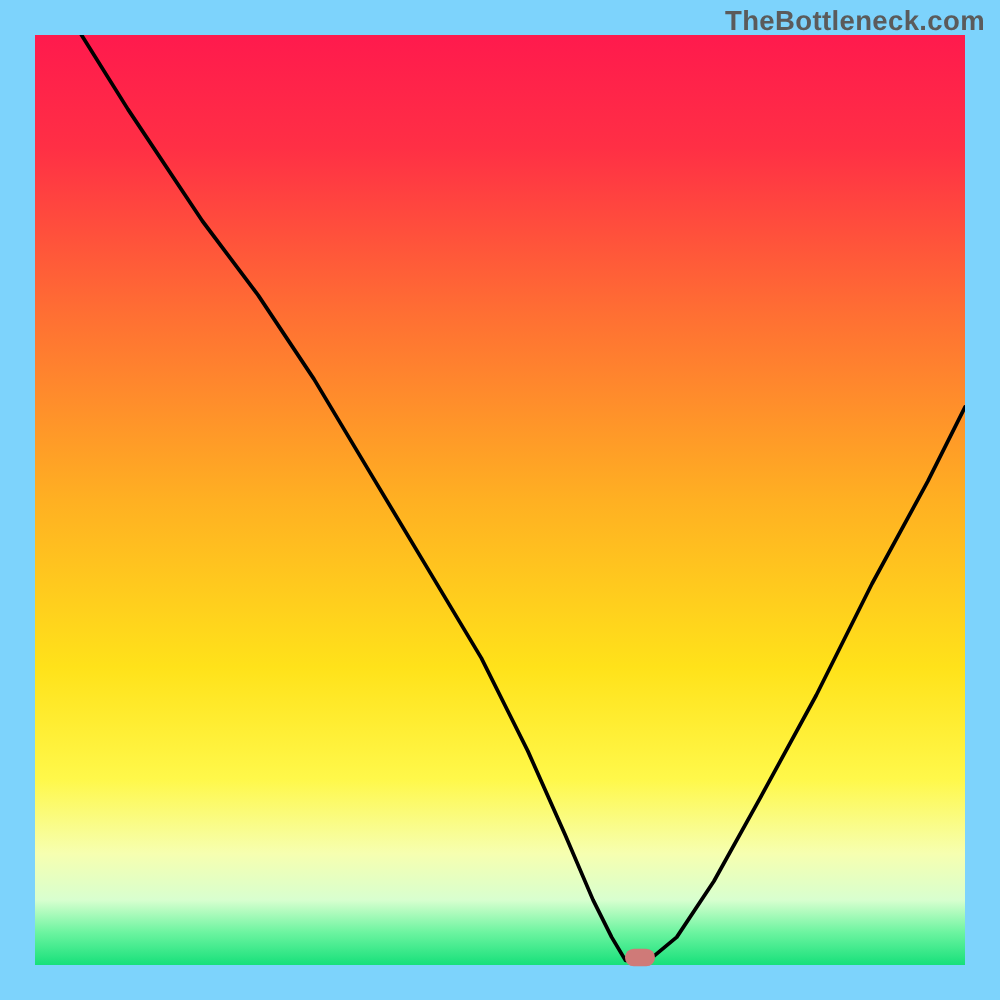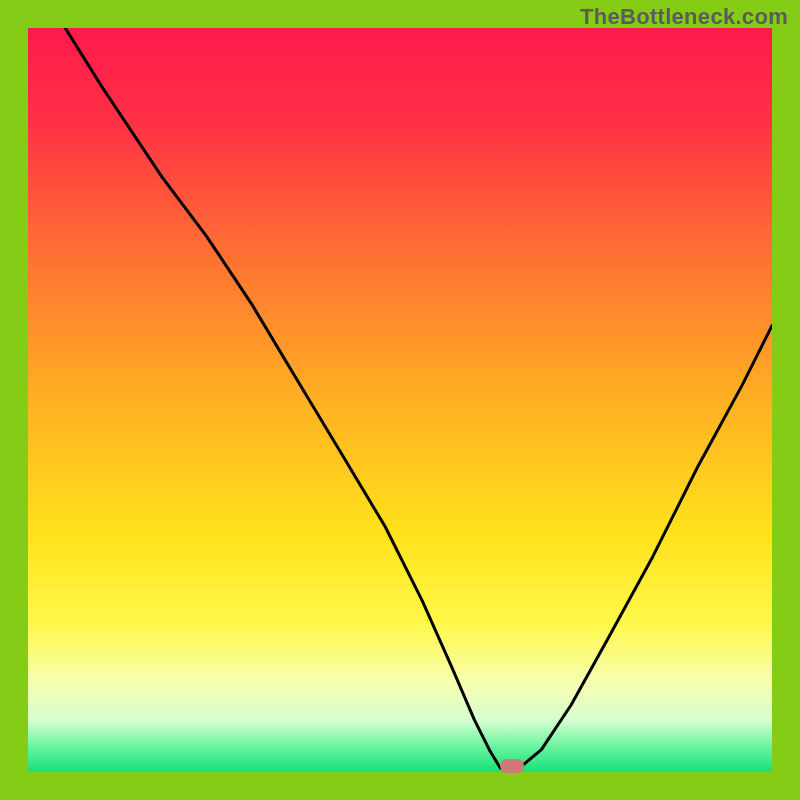--- a/index.html
+++ b/index.html
@@ -8,21 +8,21 @@
     background: #000;
     width: 800px;
     height: 800px;
     overflow: hidden;
     font-family: Arial, Helvetica, sans-serif;
   }
   .frame {
     position: relative;
     width: 800px;
     height: 800px;
-    background: #84cc16;
+    background: #7dd3fc;
   }
   .watermark {
     position: absolute;
     top: 4px;
     right: 12px;
     color: #5b5b5b;
     font-size: 22px;
     font-weight: 600;
     letter-spacing: 0.3px;
     z-index: 10;

